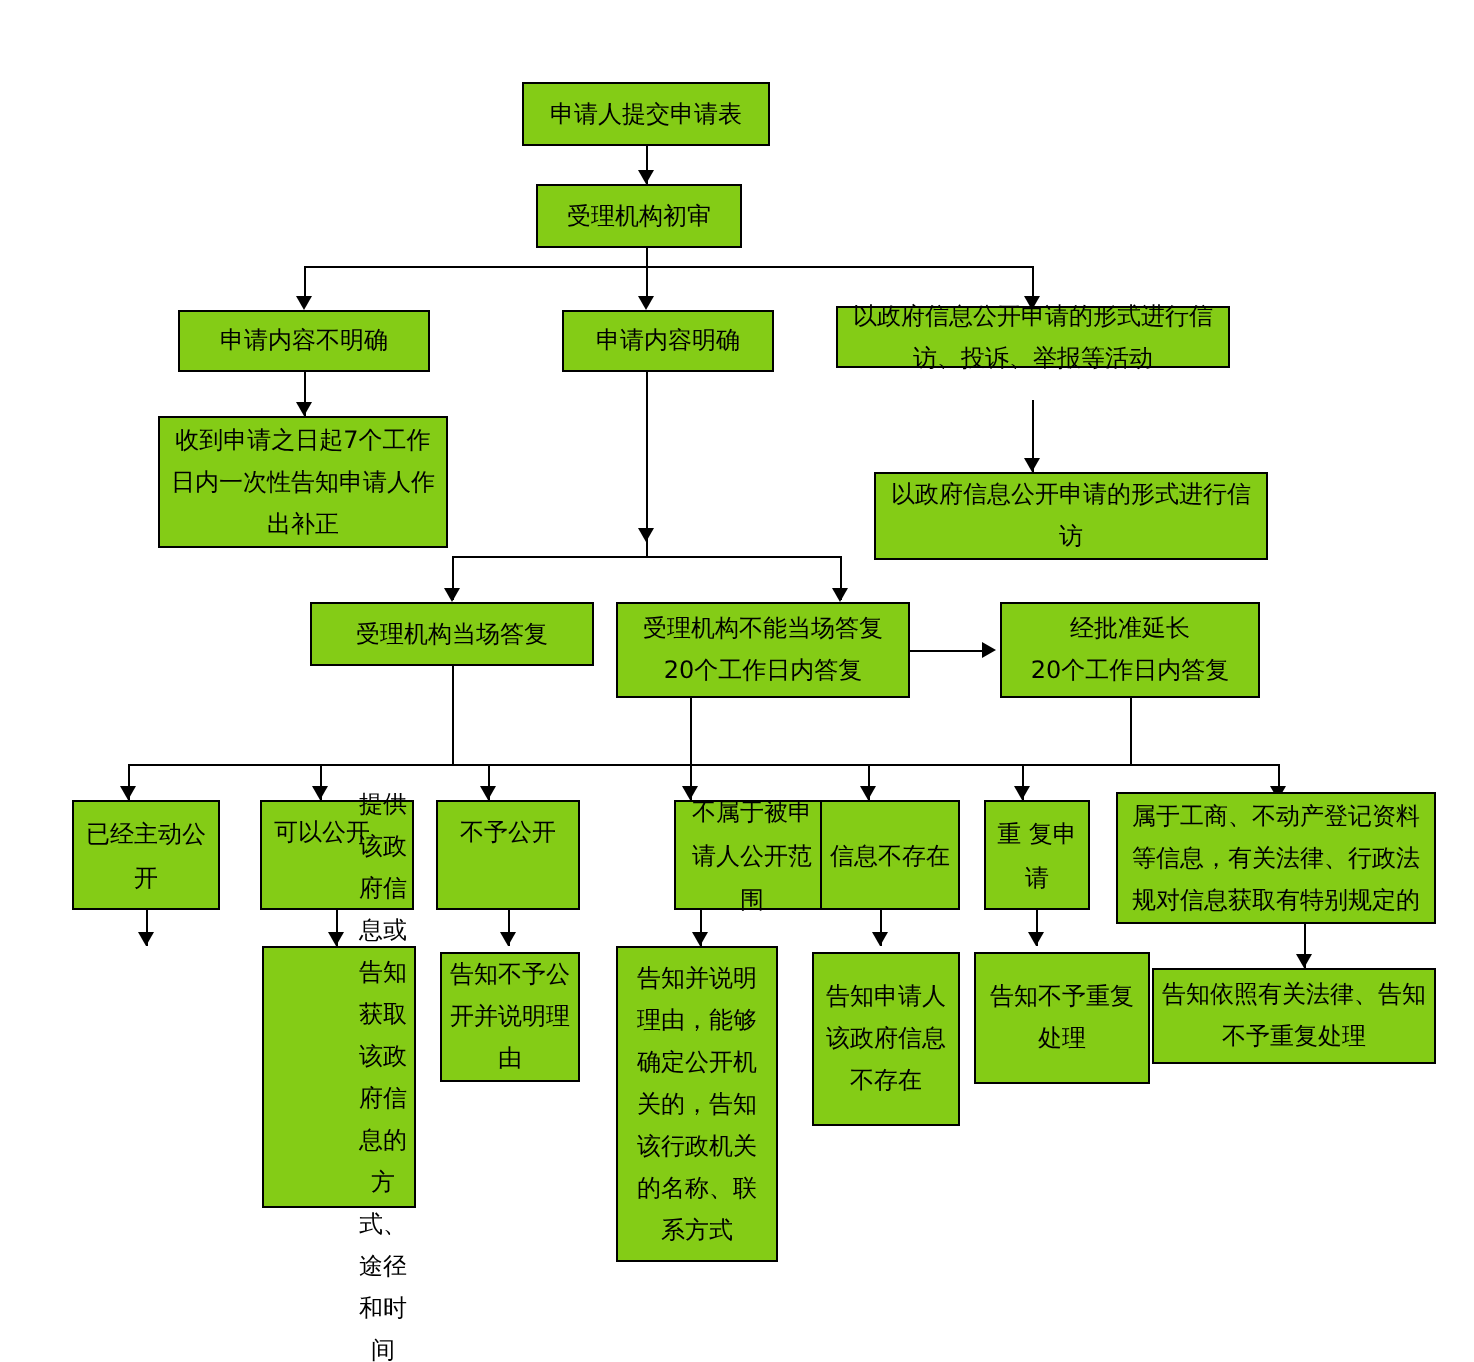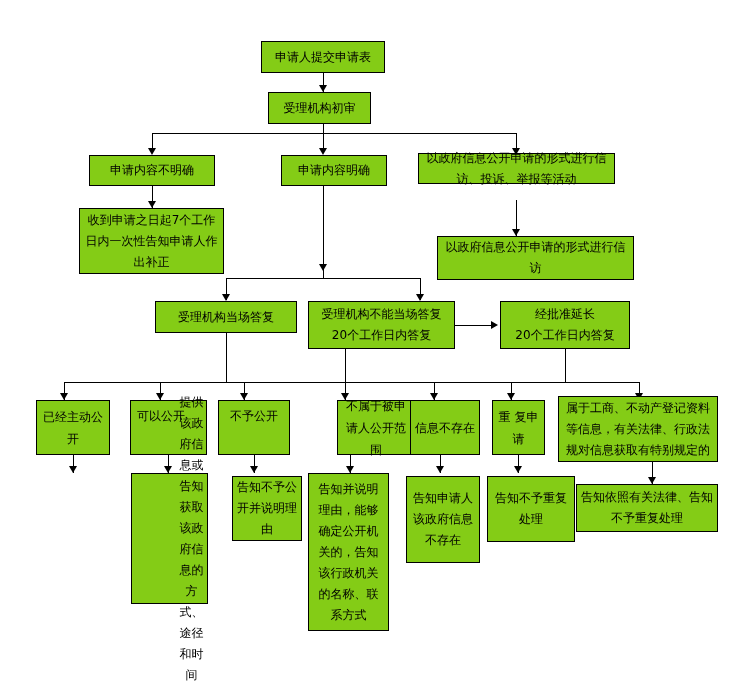--- a/index.html
+++ b/index.html
@@ -194,21 +194,21 @@
   <div class="arrow" style="left:514px;top:466px;"></div>
 
   <div class="ln v" style="left:652px;top:462px;height:22px;"></div>
   <div class="arrow" style="left:648px;top:477px;"></div>
 
 
   <div class="box" style="left:131px;top:473px;width:77px;height:131px;line-height:21px;padding-left:48px;">
     <span>提供该政府信息或告知获取该政府信息的方式、途径和时间</span>
   </div>
 
-  <div class="box" style="left:220px;top:476px;width:70px;height:65px;line-height:21px;margin-left:12px;">
+  <div class="box" style="left:220px;top:476px;width:70px;height:65px;line-height:21px;">
     <span>告知不予公开并说明理由</span>
   </div>
 
   <div class="box" style="left:406px;top:476px;width:74px;height:87px;line-height:21px;">
     <span>告知申请人该政府信息不存在</span>
   </div>
 
   <div class="box" style="left:308px;top:473px;width:81px;height:158px;line-height:21px;">
     <span>告知并说明理由，能够确定公开机关的，告知该行政机关的名称、联系方式</span>
   </div>

